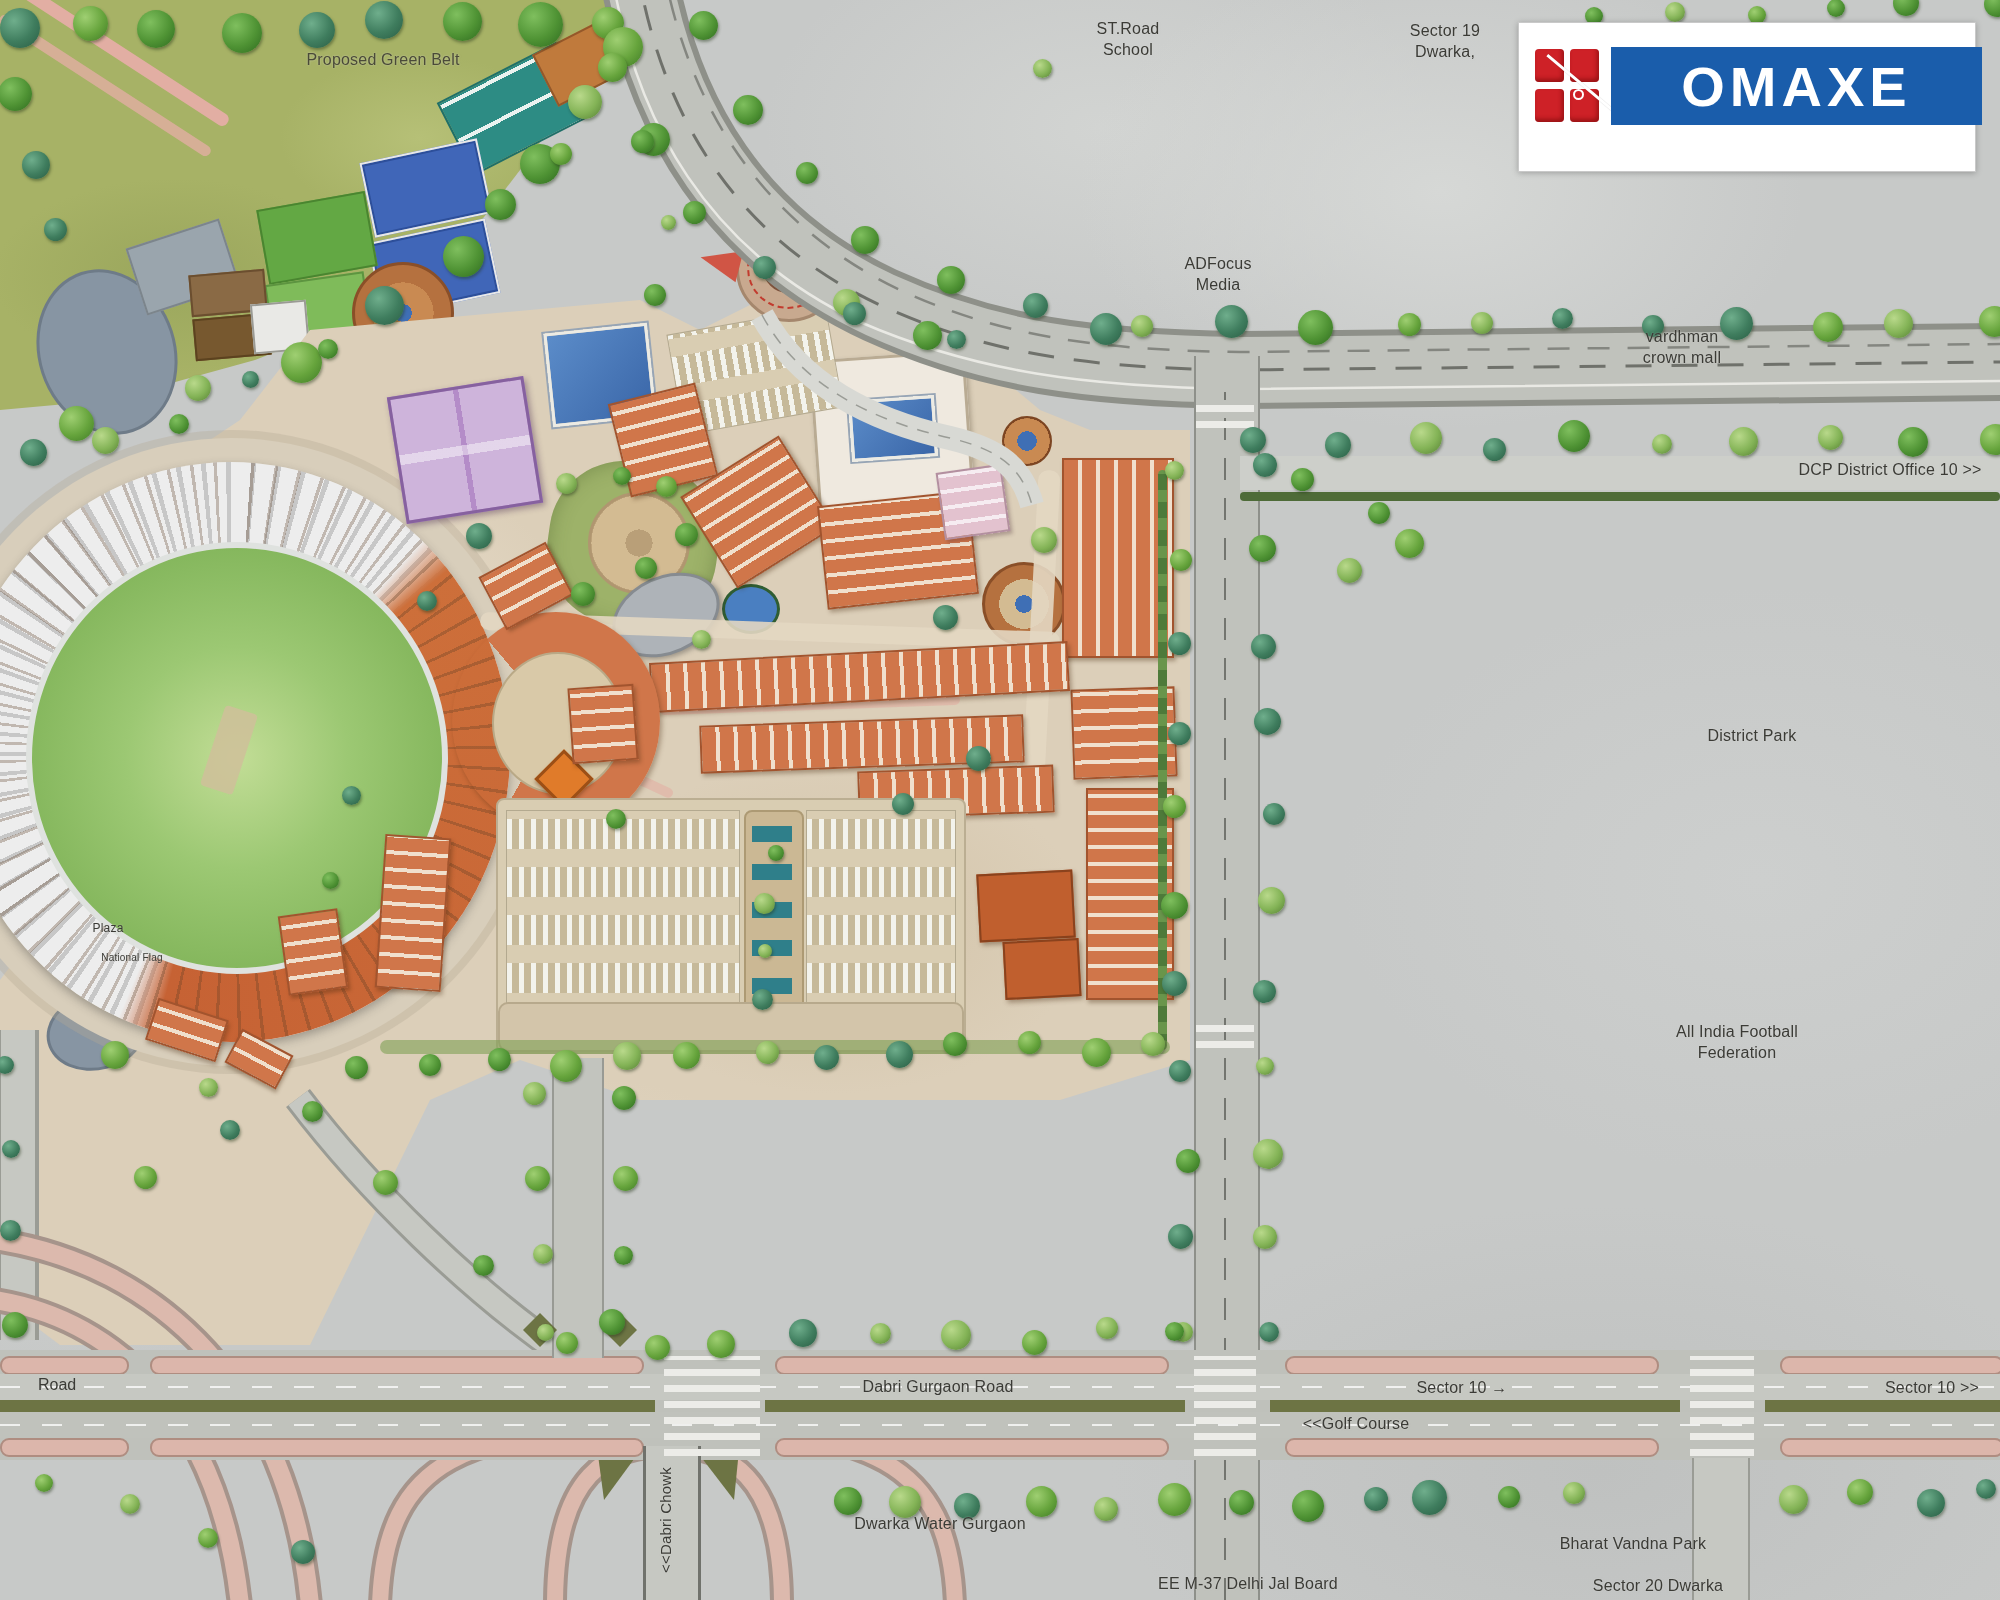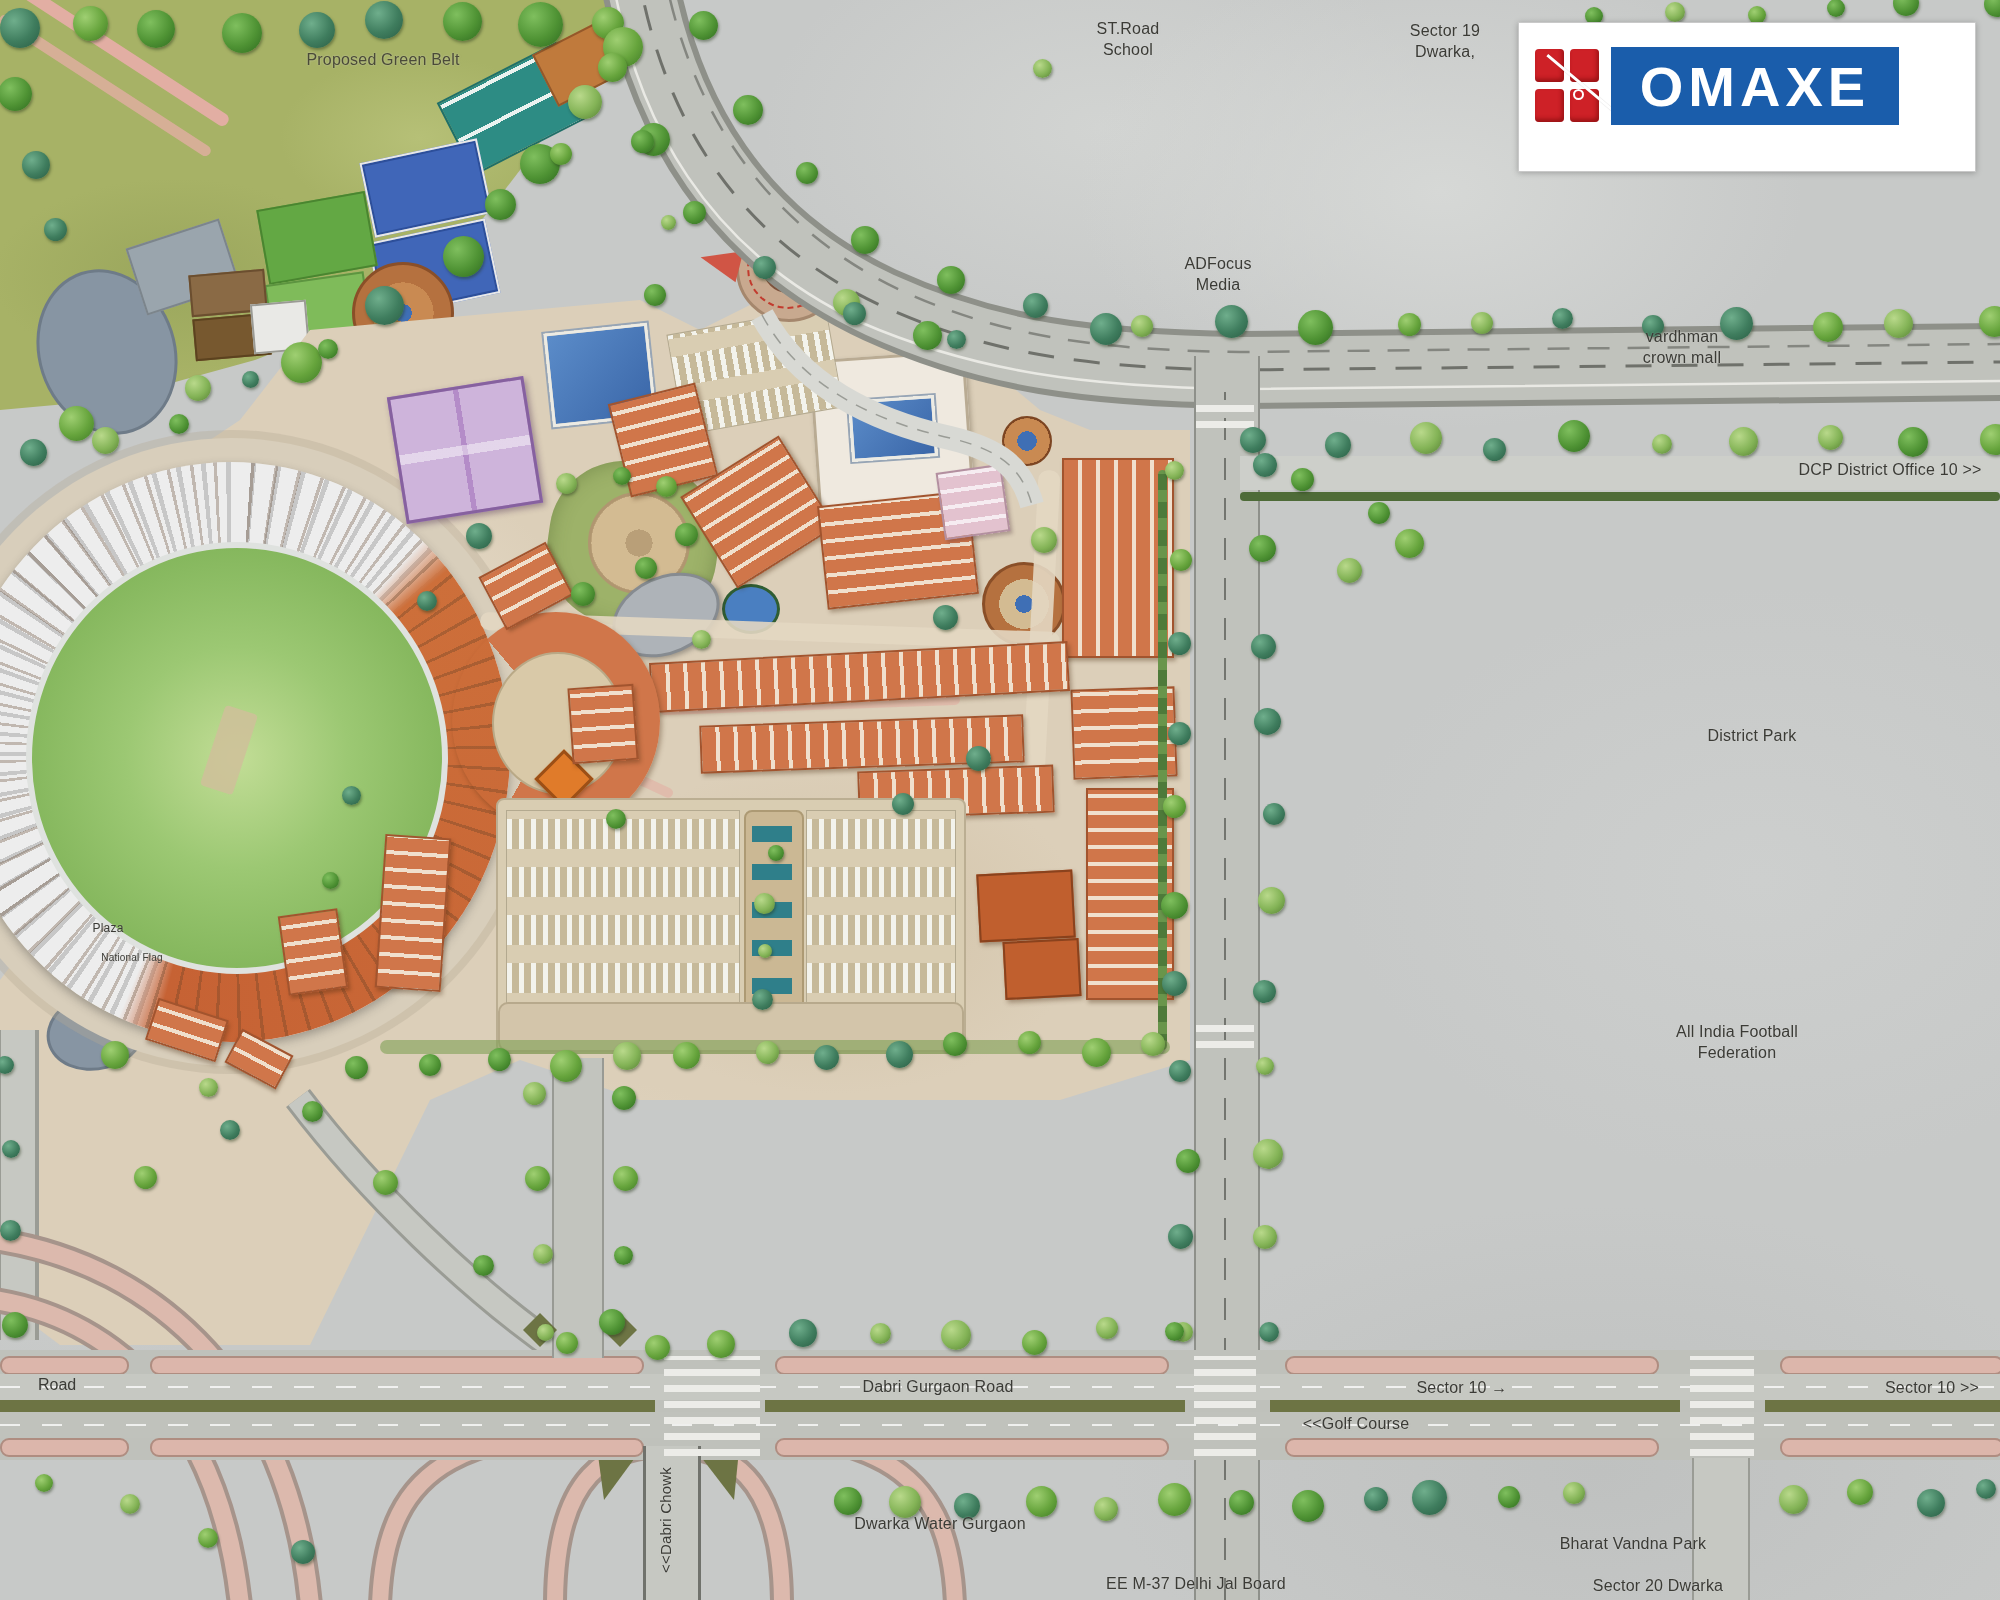--- a/index.html
+++ b/index.html
@@ -37,21 +37,21 @@
     background:repeating-linear-gradient(90deg,#ffffff 0 20px, rgba(0,0,0,0) 20px 42px);}
   .tree{position:absolute;border-radius:50%;box-shadow:1px 2px 3px rgba(35,55,25,.45);}
   #logo{left:1518px;top:22px;width:456px;height:148px;background:#ffffff;
     border:1px solid #c9c9c9;box-shadow:0 1px 6px rgba(0,0,0,.25);}
   #logo-icon{position:absolute;left:16px;top:26px;width:66px;height:74px;background:#ffffff;}
   .lq{position:absolute;width:29px;height:33px;background:#ce2127;border-radius:4px;
      box-shadow:inset -2px -3px 4px rgba(120,10,10,.6);}
   #logo-slash{position:absolute;left:2px;top:33px;width:88px;height:3px;background:#ffffff;
      transform:rotate(40deg);box-shadow:0 0 1px rgba(0,0,0,.2);}
   #logo-dot{position:absolute;left:38px;top:40px;width:7px;height:7px;border:2px solid #ffffff;border-radius:50%;}
-  #logo-bar{position:absolute;left:92px;top:24px;width:288px;height:78px;background:#1a5dab;
+  #logo-bar{position:absolute;left:92px;top:24px;width:371px;height:78px;background:#1a5dab;
      display:flex;align-items:center;justify-content:center;}
   #logo-bar span{color:#ffffff;font-weight:800;font-size:56px;letter-spacing:5px;
      font-family:"Liberation Sans",sans-serif;}
   #logo-tagline{position:absolute;left:12px;top:108px;width:432px;text-align:center;
      font-style:italic;font-weight:bold;font-size:27px;color:#7d8b97;}
 </style>
 </head>
 <body>
 
 <div id="canvas">
@@ -424,21 +424,21 @@
   <div class="lbl" style="left:1752px;top:736px;">District Park</div>
   <div class="lbl" style="left:1737px;top:1043px;">All India Football
 Federation</div>
   <div class="lbl" style="left:938px;top:1387px;white-space:nowrap;">Dabri Gurgaon Road</div>
   <div class="lbl" style="left:1462px;top:1388px;white-space:nowrap;">Sector 10 →</div>
   <div class="lbl" style="left:1356px;top:1424px;white-space:nowrap;">&lt;&lt;Golf Course</div>
   <div class="lbl" style="left:1925px;top:1388px;white-space:nowrap;margin-left:7px;">Sector 10 &gt;&gt;</div>
   <div class="lbl-raw" style="left:2px;top:1376px;margin-left:36px;">Road</div>
   <div class="lbl rot90" style="left:666px;top:1520px;white-space:nowrap;font-size:15px;">&lt;&lt;Dabri Chowk</div>
   <div class="lbl" style="left:940px;top:1524px;white-space:nowrap;">Dwarka Water Gurgaon</div>
-  <div class="lbl" style="left:1196px;top:1584px;white-space:nowrap;">EE M-37 Delhi Jal Board</div>
+  <div class="lbl" style="left:1248px;top:1584px;white-space:nowrap;">EE M-37 Delhi Jal Board</div>
   <div class="lbl" style="left:1633px;top:1544px;white-space:nowrap;">Bharat Vandna Park</div>
   <div class="lbl" style="left:1658px;top:1586px;white-space:nowrap;">Sector 20 Dwarka</div>
   <div class="lbl" style="left:108px;top:929px;font-size:12px;">Plaza</div>
   <div class="lbl" style="left:132px;top:957px;font-size:10px;white-space:nowrap;">National Flag</div>
 
   <div id="logo" class="abs">
     <div id="logo-icon">
       <span class="lq" style="left:0;top:0;"></span>
       <span class="lq" style="left:35px;top:0;"></span>
       <span class="lq" style="left:0;top:40px;"></span>

